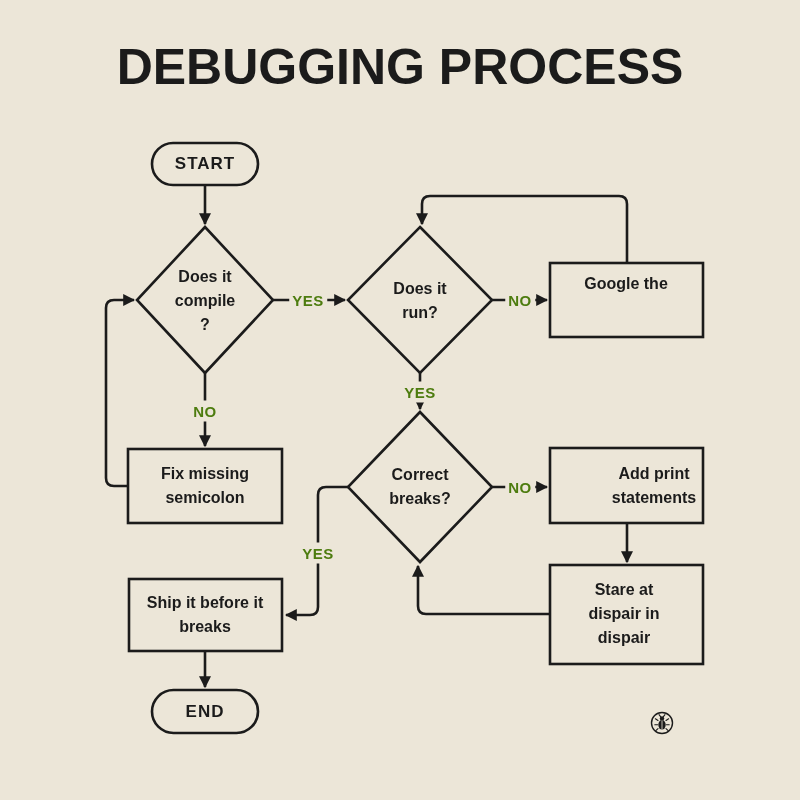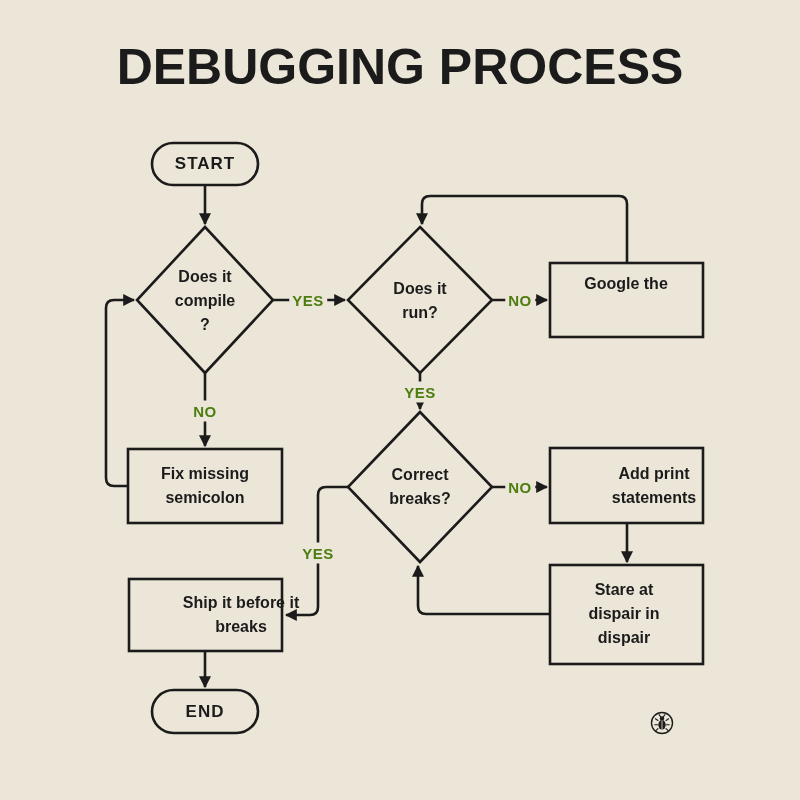--- a/index.html
+++ b/index.html
@@ -125,21 +125,21 @@
     <span class="ln">Add print</span>
     <span class="ln">statements</span>
   </div>
 
   <div class="ntext" style="left:604px;top:614px;margin-left:20px;">
     <span class="ln">Stare at</span>
     <span class="ln">dispair in</span>
     <span class="ln">dispair</span>
   </div>
 
-  <div class="ntext" style="left:205px;top:615px;margin-left:36px;">
+  <div class="ntext" style="left:205px;top:615px;">
     <span class="ln">Ship it before it</span>
     <span class="ln">breaks</span>
   </div>
 
   <div class="ntext terminator-label" style="left:205px;top:712px;">END</div>
 
   <div class="elabel" style="left:308px;top:300px;">YES</div>
   <div class="elabel" style="left:520px;top:300px;">NO</div>
   <div class="elabel" style="left:205px;top:411px;">NO</div>
   <div class="elabel" style="left:420px;top:392px;">YES</div>

